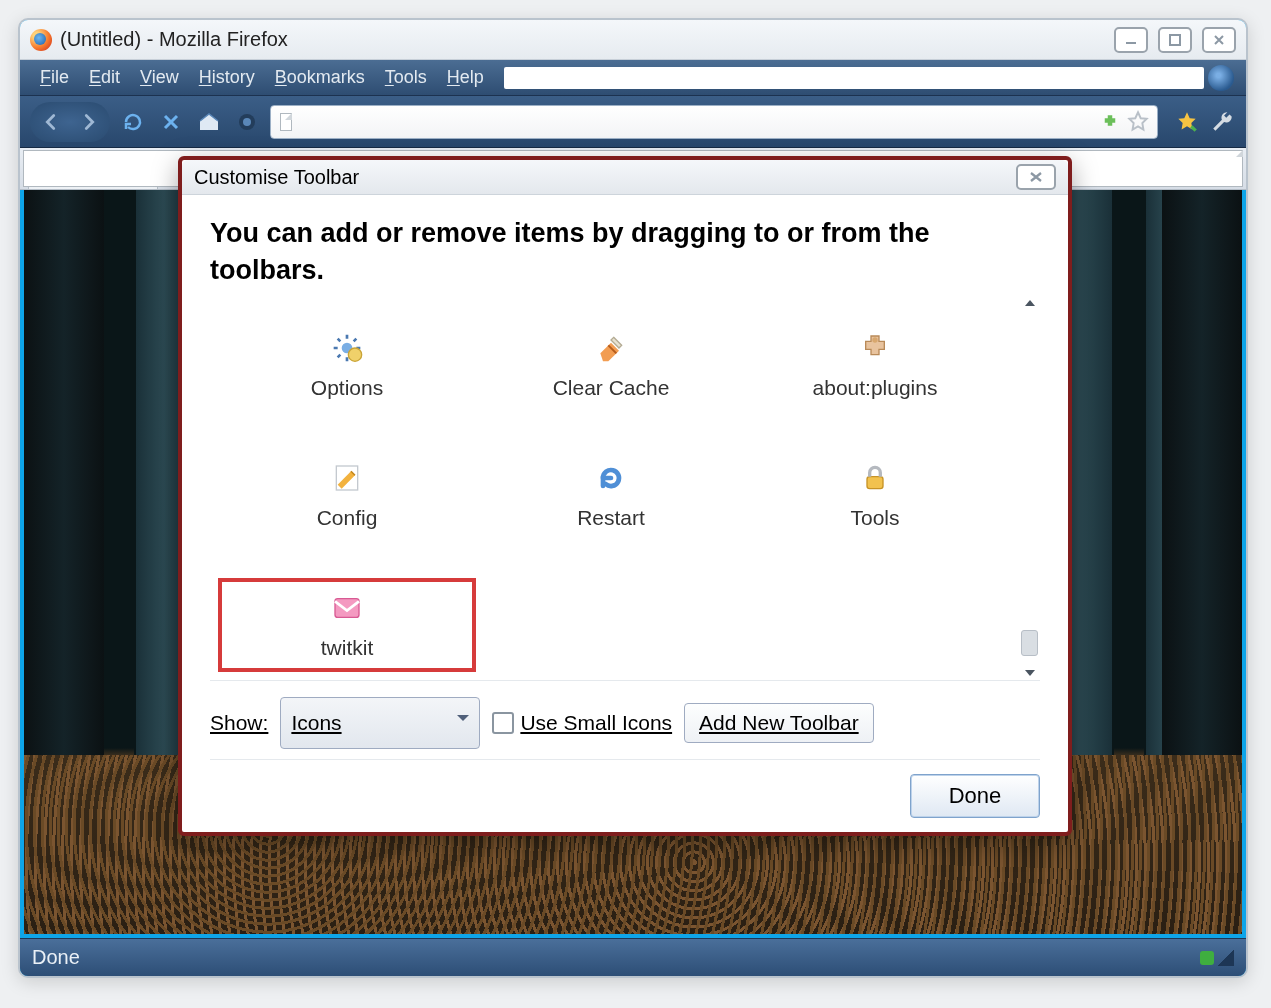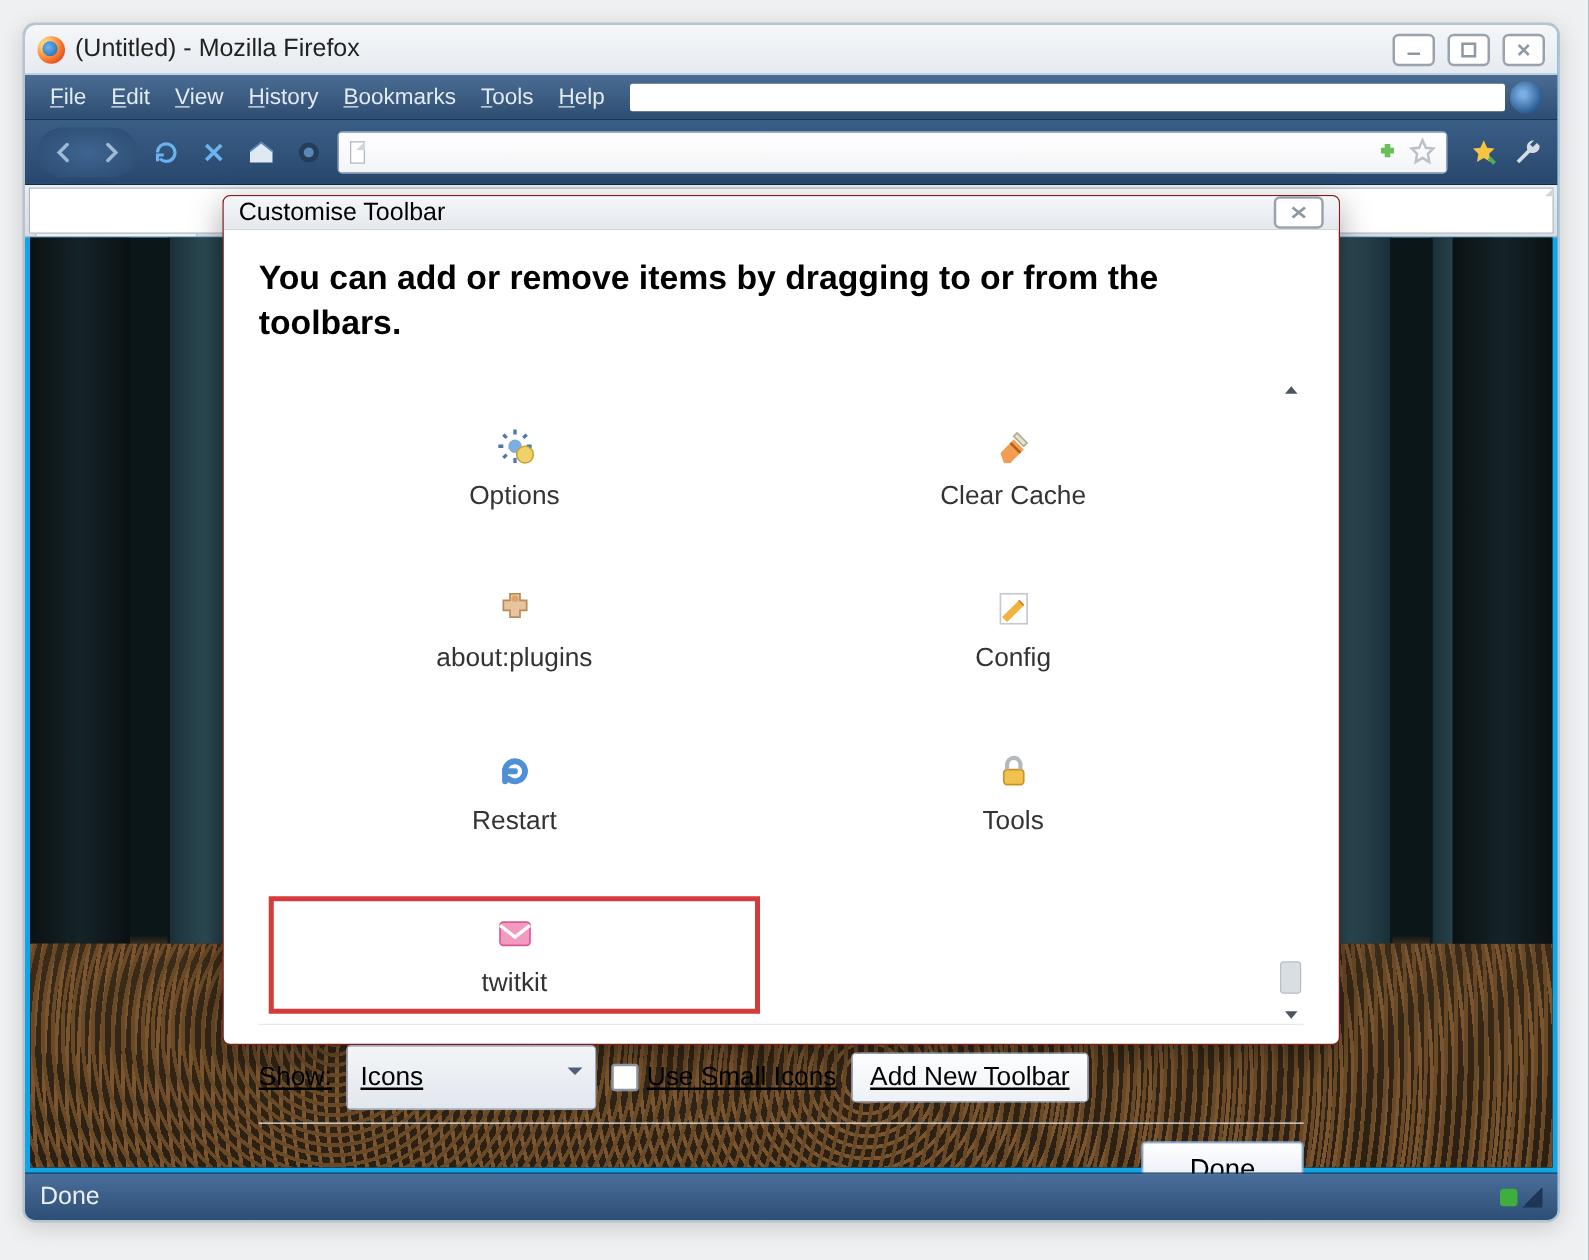--- a/index.html
+++ b/index.html
@@ -158,41 +158,41 @@
   border-top:1px solid #1d3655;
 }
 .statusbar .sb-right { margin-left:auto; display:flex; gap:4px; align-items:center; }
 .sb-dot { width:14px;height:14px;background:#3fae3f;border-radius:3px; }
 .sb-grip { width:16px;height:16px; background:linear-gradient(135deg,transparent 50%,#1d3655 50%); }
 
 
 .dialog {
   position:absolute; left:158px; top:136px; width:894px; height:680px;
   background:#fff;
-  border:1px solid #7f1d1d;
+  border:4px solid #7f1d1d;
   border-radius:6px;
   box-shadow:0 8px 26px rgba(0,0,0,.35);
   display:flex; flex-direction:column;
 }
 .dlg-titlebar {
   height:44px; display:flex; align-items:center; padding:0 12px;
   background:linear-gradient(#f5f7fa,#e4e8ed);
   border-bottom:1px solid #cdd4db;
   border-radius:6px 6px 0 0;
   font-size:20px;
 }
 .dlg-close {
   margin-left:auto; width:40px; height:26px; border:2px solid #9aa3ac; border-radius:5px;
   background:#fff; display:flex; align-items:center; justify-content:center; cursor:pointer;
 }
 .dlg-body { padding:20px 28px 8px 28px; display:flex; flex-direction:column; flex:1; }
-.dlg-heading { font-size:27px; font-weight:700; line-height:1.35; margin-bottom:28px; }
+.dlg-heading { font-size:27px; font-weight:700; line-height:1.35; margin-bottom:8px; }
 .items-wrap { position:relative; flex:1; display:flex; }
 .items-grid {
-  flex:1; display:grid; grid-template-columns:repeat(2,1fr);
+  flex:1; display:grid; grid-template-columns:repeat(3,1fr);
   gap:40px 10px; padding:24px 10px 10px 10px; align-content:start;
 }
 .tool-item { display:flex; flex-direction:column; align-items:center; gap:10px; font-size:21px; color:#333; cursor:grab; padding:10px 4px; }
 .tool-item.highlight { outline:4px solid #d63b3b; outline-offset:-2px; }
 .tool-ico { width:36px; height:36px; display:flex; align-items:center; justify-content:center; }
 .vscroll {
   width:22px; margin-left:6px; position:relative;
   border-left:1px solid rgba(0,0,0,0);
 }
 .vscroll .arrow { position:absolute; left:2px; width:18px; height:14px; display:flex; align-items:center; justify-content:center; }

